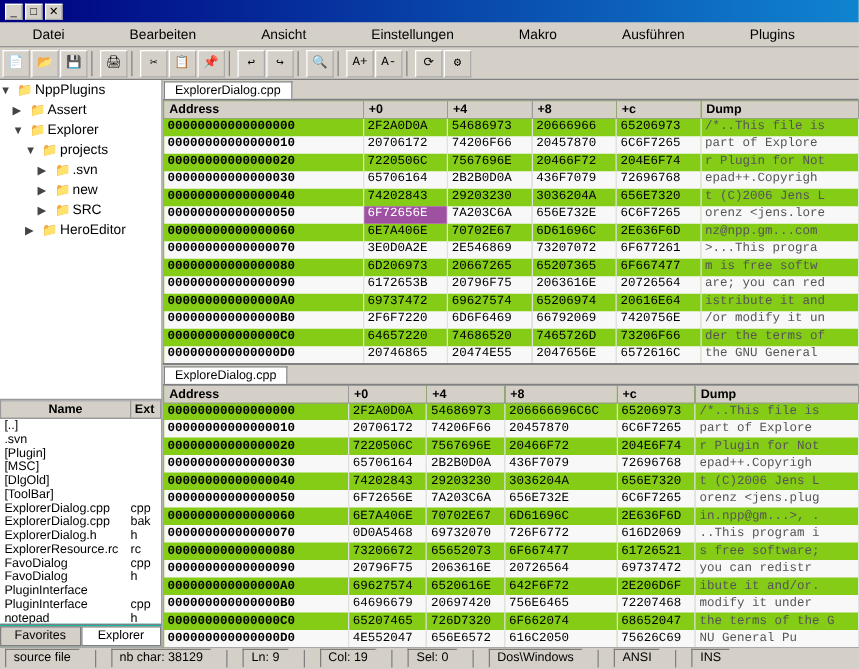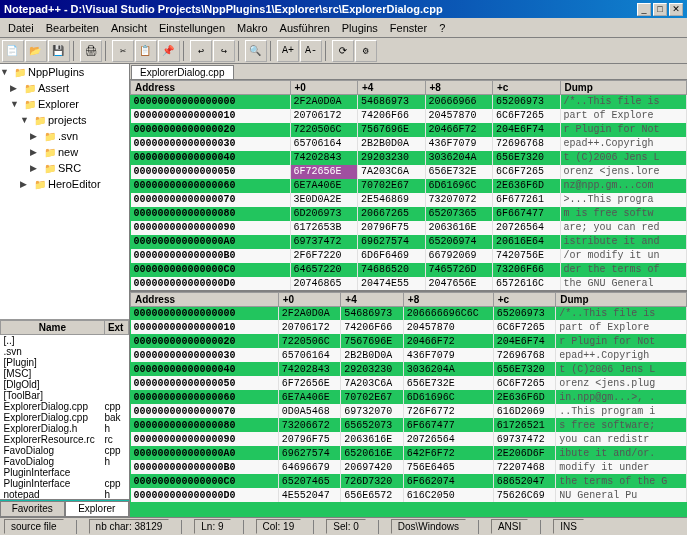--- a/index.html
+++ b/index.html
@@ -35,23 +35,24 @@
       color: black;
     }
 
     
     .menu-bar {
       background: #d4d0c8;
       height: 20px;
       display: flex;
       align-items: center;
       border-bottom: 1px solid #808080;
-      padding: 0 2px;
+      padding: 0 20px;
       font-family: Arial, sans-serif;
       font-size: 11px;
+      gap: 40px;
     }
     .menu-item {
       padding: 2px 6px;
       cursor: pointer;
     }
 
     
     .toolbar {
       background: #d4d0c8;
       height: 26px;
@@ -157,21 +158,21 @@
       cursor: pointer;
       margin: 0 1px;
     }
     .hex-tab.active {
       background: white;
     }
 
     .hex-content {
       flex: 1;
       overflow: auto;
-      background: #22c55e;
+      background: #84cc16;
       font-family: 'Courier New', Courier, monospace;
       font-size: 11px;
     }
     .hex-table {
       width: 100%;
       border-collapse: collapse;
     }
     .hex-table th {
       background: #d4d0c8;
       border: 1px solid #999;
@@ -234,21 +235,20 @@
       cursor: pointer;
       border: 1px solid #808080;
       background: #d4d0c8;
     }
     .left-bottom-tab.active { background: white; }
   </style>
 </head>
 <body>
 
 <div class="title-bar">
-  <span class="title-bar-text">Notepad++ - D:\Visual Studio Projects\NppPlugins1\Explorer\src\ExplorerDialog.cpp</span>
   <div class="title-bar-buttons">
     <div class="tb-btn">_</div>
     <div class="tb-btn">□</div>
     <div class="tb-btn">✕</div>
   </div>
 </div>
 
 <div class="menu-bar">
   <span class="menu-item">Datei</span>
   <span class="menu-item">Bearbeiten</span>
@@ -558,20 +558,23 @@
                 <td class="hex-col">2047656E</td>
                 <td class="hex-col">6572616C</td>
                 <td class="dump-col"> the GNU General</td>
               </tr>
             </tbody>
         </table>
       </div>
     </div>
 
     <div class="hex-panel" style="border-bottom:none;">
+      <div class="hex-panel-header">
+        <div class="hex-tab active">ExploreDialog.cpp</div>
+      </div>
       <div class="hex-content">
         <table class="hex-table">
           <thead>
             <tr>
               <th>Address</th>
               <th>+0</th>
               <th>+4</th>
               <th>+8</th>
               <th>+c</th>
               <th>Dump</th>

